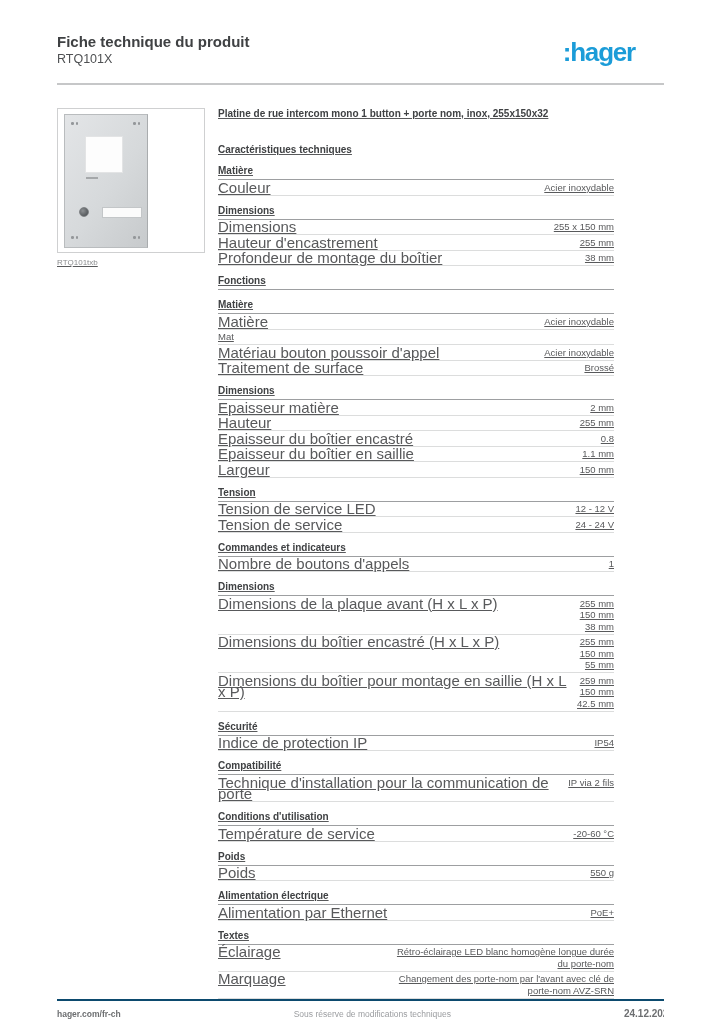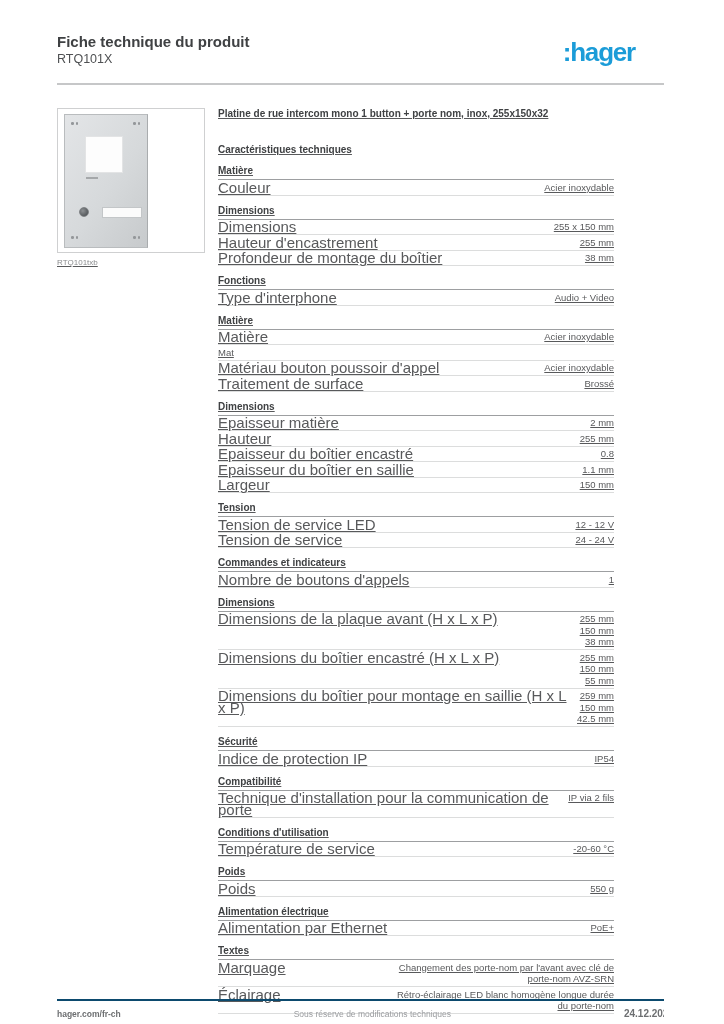--- a/index.html
+++ b/index.html
@@ -131,26 +131,20 @@
 
   <div class="spec-row">
     <span class="spec-label">Profondeur de montage du boîtier</span>
     <span class="spec-value">38 mm</span>
   </div>
 </div>
   </div>
 
   <div class="section">
     <div class="section-title">Fonctions</div>
-    <div>
-  <div class="spec-row">
-    <span class="spec-label">Type d'interphone</span>
-    <span class="spec-value">Audio + Video</span>
-  </div>
-</div>
   </div>
 
   <div class="section">
     <div class="section-title">Matière</div>
     <div>
   <div class="spec-row">
     <span class="spec-label">Matière</span>
     <span class="spec-value">Acier inoxydable</span>
   </div>
 
@@ -298,27 +292,27 @@
     <span class="spec-label">Alimentation par Ethernet</span>
     <span class="spec-value">PoE+</span>
   </div>
 </div>
   </div>
 
   <div class="section">
     <div class="section-title">Textes</div>
     <div>
   <div class="spec-row">
+    <span class="spec-label">Éclairage</span>
+    <span class="spec-value">Rétro-éclairage LED blanc homogène longue durée du porte-nom</span>
+  </div>
+
+  <div class="spec-row">
     <span class="spec-label">Marquage</span>
     <span class="spec-value">Changement des porte-nom par l'avant avec clé de porte-nom AVZ-SRN</span>
-  </div>
-
-  <div class="spec-row">
-    <span class="spec-label">Éclairage</span>
-    <span class="spec-value">Rétro-éclairage LED blanc homogène longue durée du porte-nom</span>
   </div>
 </div>
   </div>
 </div>
     </div>
 
   </div>
 
   <div class="footer">
     <a class="footer-left" href="#">hager.com/fr-ch</a>

